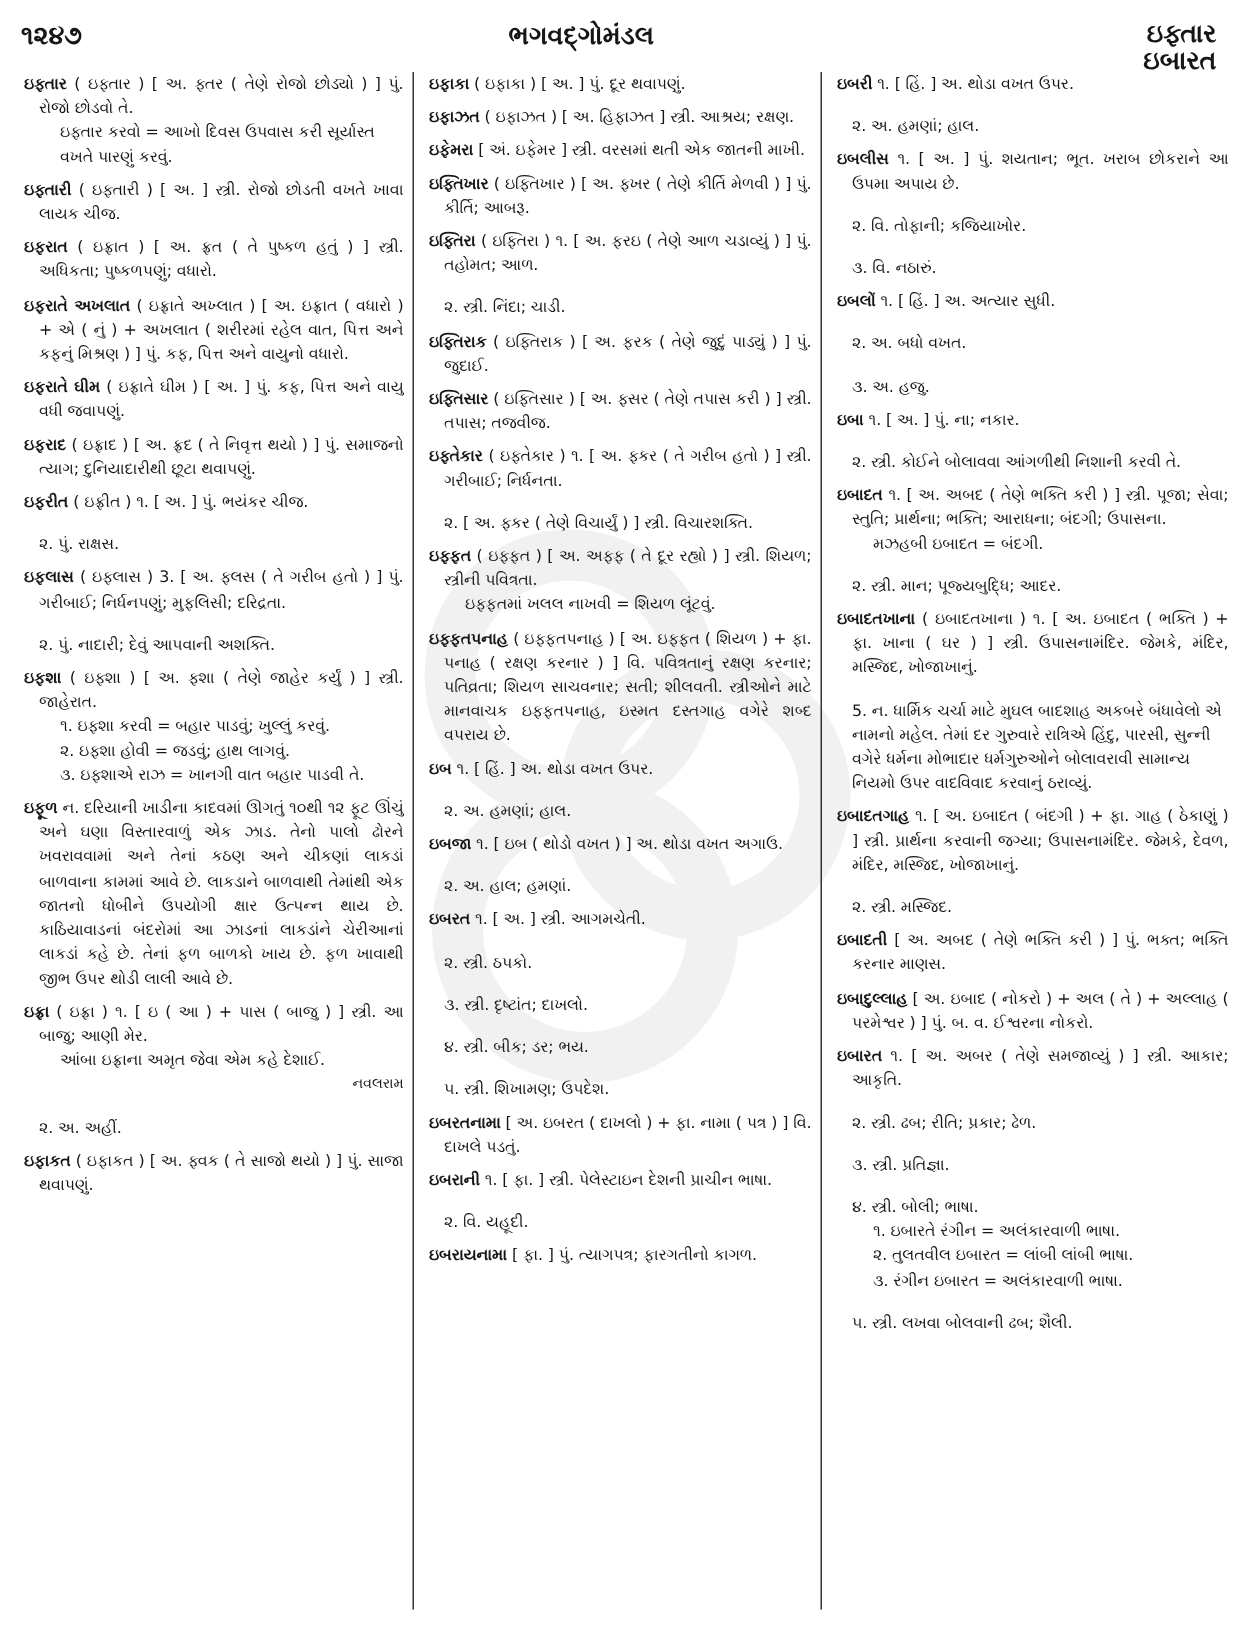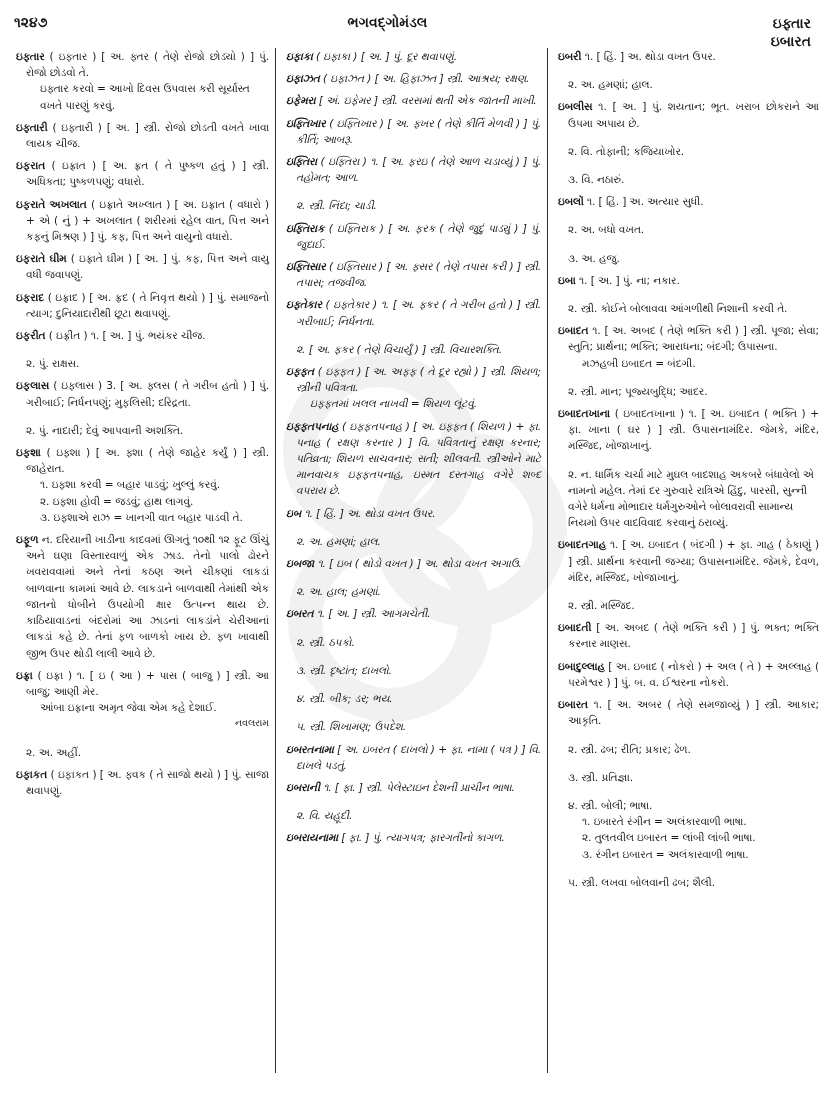--- a/index.html
+++ b/index.html
@@ -8,35 +8,35 @@
     background: #ffffff; color: #161616;
     font-family: "DejaVu Sans", sans-serif;
     position: relative;
   }
   .watermark {
     position: absolute; left: 270px; top: 330px; width: 300px; height: 420px;
     pointer-events: none; z-index: 0;
   }
   .header {
     position: absolute; top: 12px; left: 0; width: 825px; height: 40px;
-    font-weight: bold; font-size: 14px; z-index: 1;
+    font-weight: bold; font-size: 17px; z-index: 1;
   }
   .page-num { position: absolute; left: 14px; top: 2px; }
   .running-title { position: absolute; left: 0; width: 775px; text-align: center; top: 2px; }
   .guide { position: absolute; right: 14px; top: 2px; text-align: right; line-height: 18px; }
   .cols {
     position: absolute; top: 48px; left: 0; width: 825px; height: 1025px;
     display: flex; z-index: 1;
   }
   .col {
     box-sizing: border-box; padding: 0 6px 0 16px;
     font-size: 10.6px; line-height: 16.2px; letter-spacing: -0.1px;
   }
   .col.c1 { width: 275px; }
-  .col.c2 { width: 272px; border-left: 1.5px solid #333; padding-left: 10px; font-style: italic; }
+  .col.c2 { width: 272px; border-left: 1.5px solid #333; padding-left: 10px; }
   .col.c3 { width: 278px; border-left: 1.5px solid #333; padding-left: 10px; }
   .entry { margin-bottom: 6px; }
   .entry .line { padding-left: 10px; text-indent: -10px; text-align: justify; }
   .hw { font-weight: bold; }
   .sense { padding-left: 10px; margin-top: 12px; }
   .idiom { padding-left: 24px; }
   .quote { padding-left: 24px; }
   .attrib { text-align: right; font-weight: normal; font-size: 9.6px; }
 </style>
 </head>
@@ -186,21 +186,21 @@
         <div class="line"><span class="hw">ઇબા</span> <span>૧. [ અ. ] પું. ના; નકાર.</span></div>
         <div class="sense">૨. સ્ત્રી. કોઈને બોલાવવા આંગળીથી નિશાની કરવી તે.</div>
       </div>
       <div class="entry">
         <div class="line"><span class="hw">ઇબાદત</span> <span>૧. [ અ. અબદ ( તેણે ભક્તિ કરી ) ] સ્ત્રી. પૂજા; સેવા; સ્તુતિ; પ્રાર્થના; ભક્તિ; આરાધના; બંદગી; ઉપાસના.</span></div>
         <div class="idiom">મઝહબી ઇબાદત = બંદગી.</div>
         <div class="sense">૨. સ્ત્રી. માન; પૂજ્યબુદ્ધિ; આદર.</div>
       </div>
       <div class="entry">
         <div class="line"><span class="hw">ઇબાદતખાના</span> <span>( ઇબાદતખાના ) ૧. [ અ. ઇબાદત ( ભક્તિ ) + ફા. ખાના ( ઘર ) ] સ્ત્રી. ઉપાસનામંદિર. જેમકે, મંદિર, મસ્જિદ, ખોજાખાનું.</span></div>
-        <div class="sense">૨. ન. ધાર્મિક ચર્ચા માટે મુઘલ બાદશાહ અકબરે બંધાવેલો એ નામનો મહેલ. તેમાં દર ગુરુવારે રાત્રિએ હિંદુ, પારસી, સુન્ની વગેરે ધર્મના મોભાદાર ધર્મગુરુઓને બોલાવરાવી સામાન્ય નિયમો ઉપર વાદવિવાદ કરવાનું ઠરાવ્યું.</div>
+        <div class="sense">5. ન. ધાર્મિક ચર્ચા માટે મુઘલ બાદશાહ અકબરે બંધાવેલો એ નામનો મહેલ. તેમાં દર ગુરુવારે રાત્રિએ હિંદુ, પારસી, સુન્ની વગેરે ધર્મના મોભાદાર ધર્મગુરુઓને બોલાવરાવી સામાન્ય નિયમો ઉપર વાદવિવાદ કરવાનું ઠરાવ્યું.</div>
       </div>
       <div class="entry">
         <div class="line"><span class="hw">ઇબાદતગાહ</span> <span>૧. [ અ. ઇબાદત ( બંદગી ) + ફા. ગાહ ( ઠેકાણું ) ] સ્ત્રી. પ્રાર્થના કરવાની જગ્યા; ઉપાસનામંદિર. જેમકે, દેવળ, મંદિર, મસ્જિદ, ખોજાખાનું.</span></div>
         <div class="sense">૨. સ્ત્રી. મસ્જિદ.</div>
       </div>
       <div class="entry">
         <div class="line"><span class="hw">ઇબાદતી</span> <span>[ અ. અબદ ( તેણે ભક્તિ કરી ) ] પું. ભક્ત; ભક્તિ કરનાર માણસ.</span></div>
       </div>
       <div class="entry">
         <div class="line"><span class="hw">ઇબાદુલ્લાહ</span> <span>[ અ. ઇબાદ ( નોકરો ) + અલ ( તે ) + અલ્લાહ ( પરમેશ્વર ) ] પું. બ. વ. ઈશ્વરના નોકરો.</span></div>

